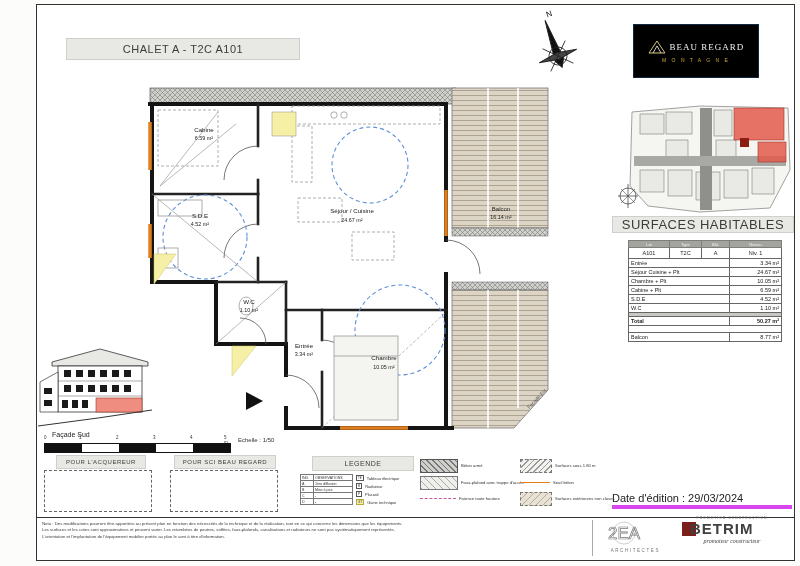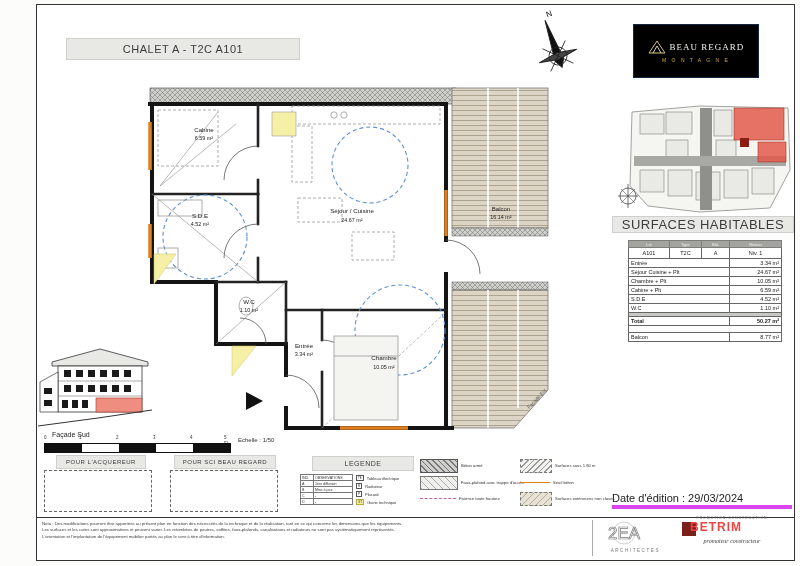--- a/index.html
+++ b/index.html
@@ -427,18 +427,18 @@
       <circle cx="20" cy="12" r="11" fill="none" stroke="#bbb" stroke-width="0.7"></circle>
       <text x="4" y="18" font-size="17" fill="none" stroke="#777" stroke-width="0.7" font-family="Liberation Sans, sans-serif">2EA</text>
     </svg>
     <div style="font-size:4.5px;letter-spacing:1.6px;color:#777;margin-top:-3px;">ARCHITECTES</div>
   </div>
 
   <div class="abs" style="left:682px;top:516px;width:100px;">
     <div style="font-size:3.4px;letter-spacing:1px;color:#666;text-align:center;">PROMOTION CONSTRUCTION</div>
     <div style="position:relative;height:18px;">
       <span style="position:absolute;left:0;top:2px;width:14px;height:14px;background:#7a1f1a;"></span>
-      <span style="position:absolute;left:8px;top:0;font-size:12px;font-weight:bold;color:#ef4444;letter-spacing:1px;">BETRIM</span>
+      <span style="position:absolute;left:8px;top:0;font-size:15px;font-weight:bold;color:#404040;letter-spacing:1px;">BETRIM</span>
     </div>
     <div style="font-size:6px;font-style:italic;color:#444;text-align:center;font-family:'Liberation Serif',serif;">promoteur constructeur</div>
   </div>
 
 </div>
 
 </body></html>

